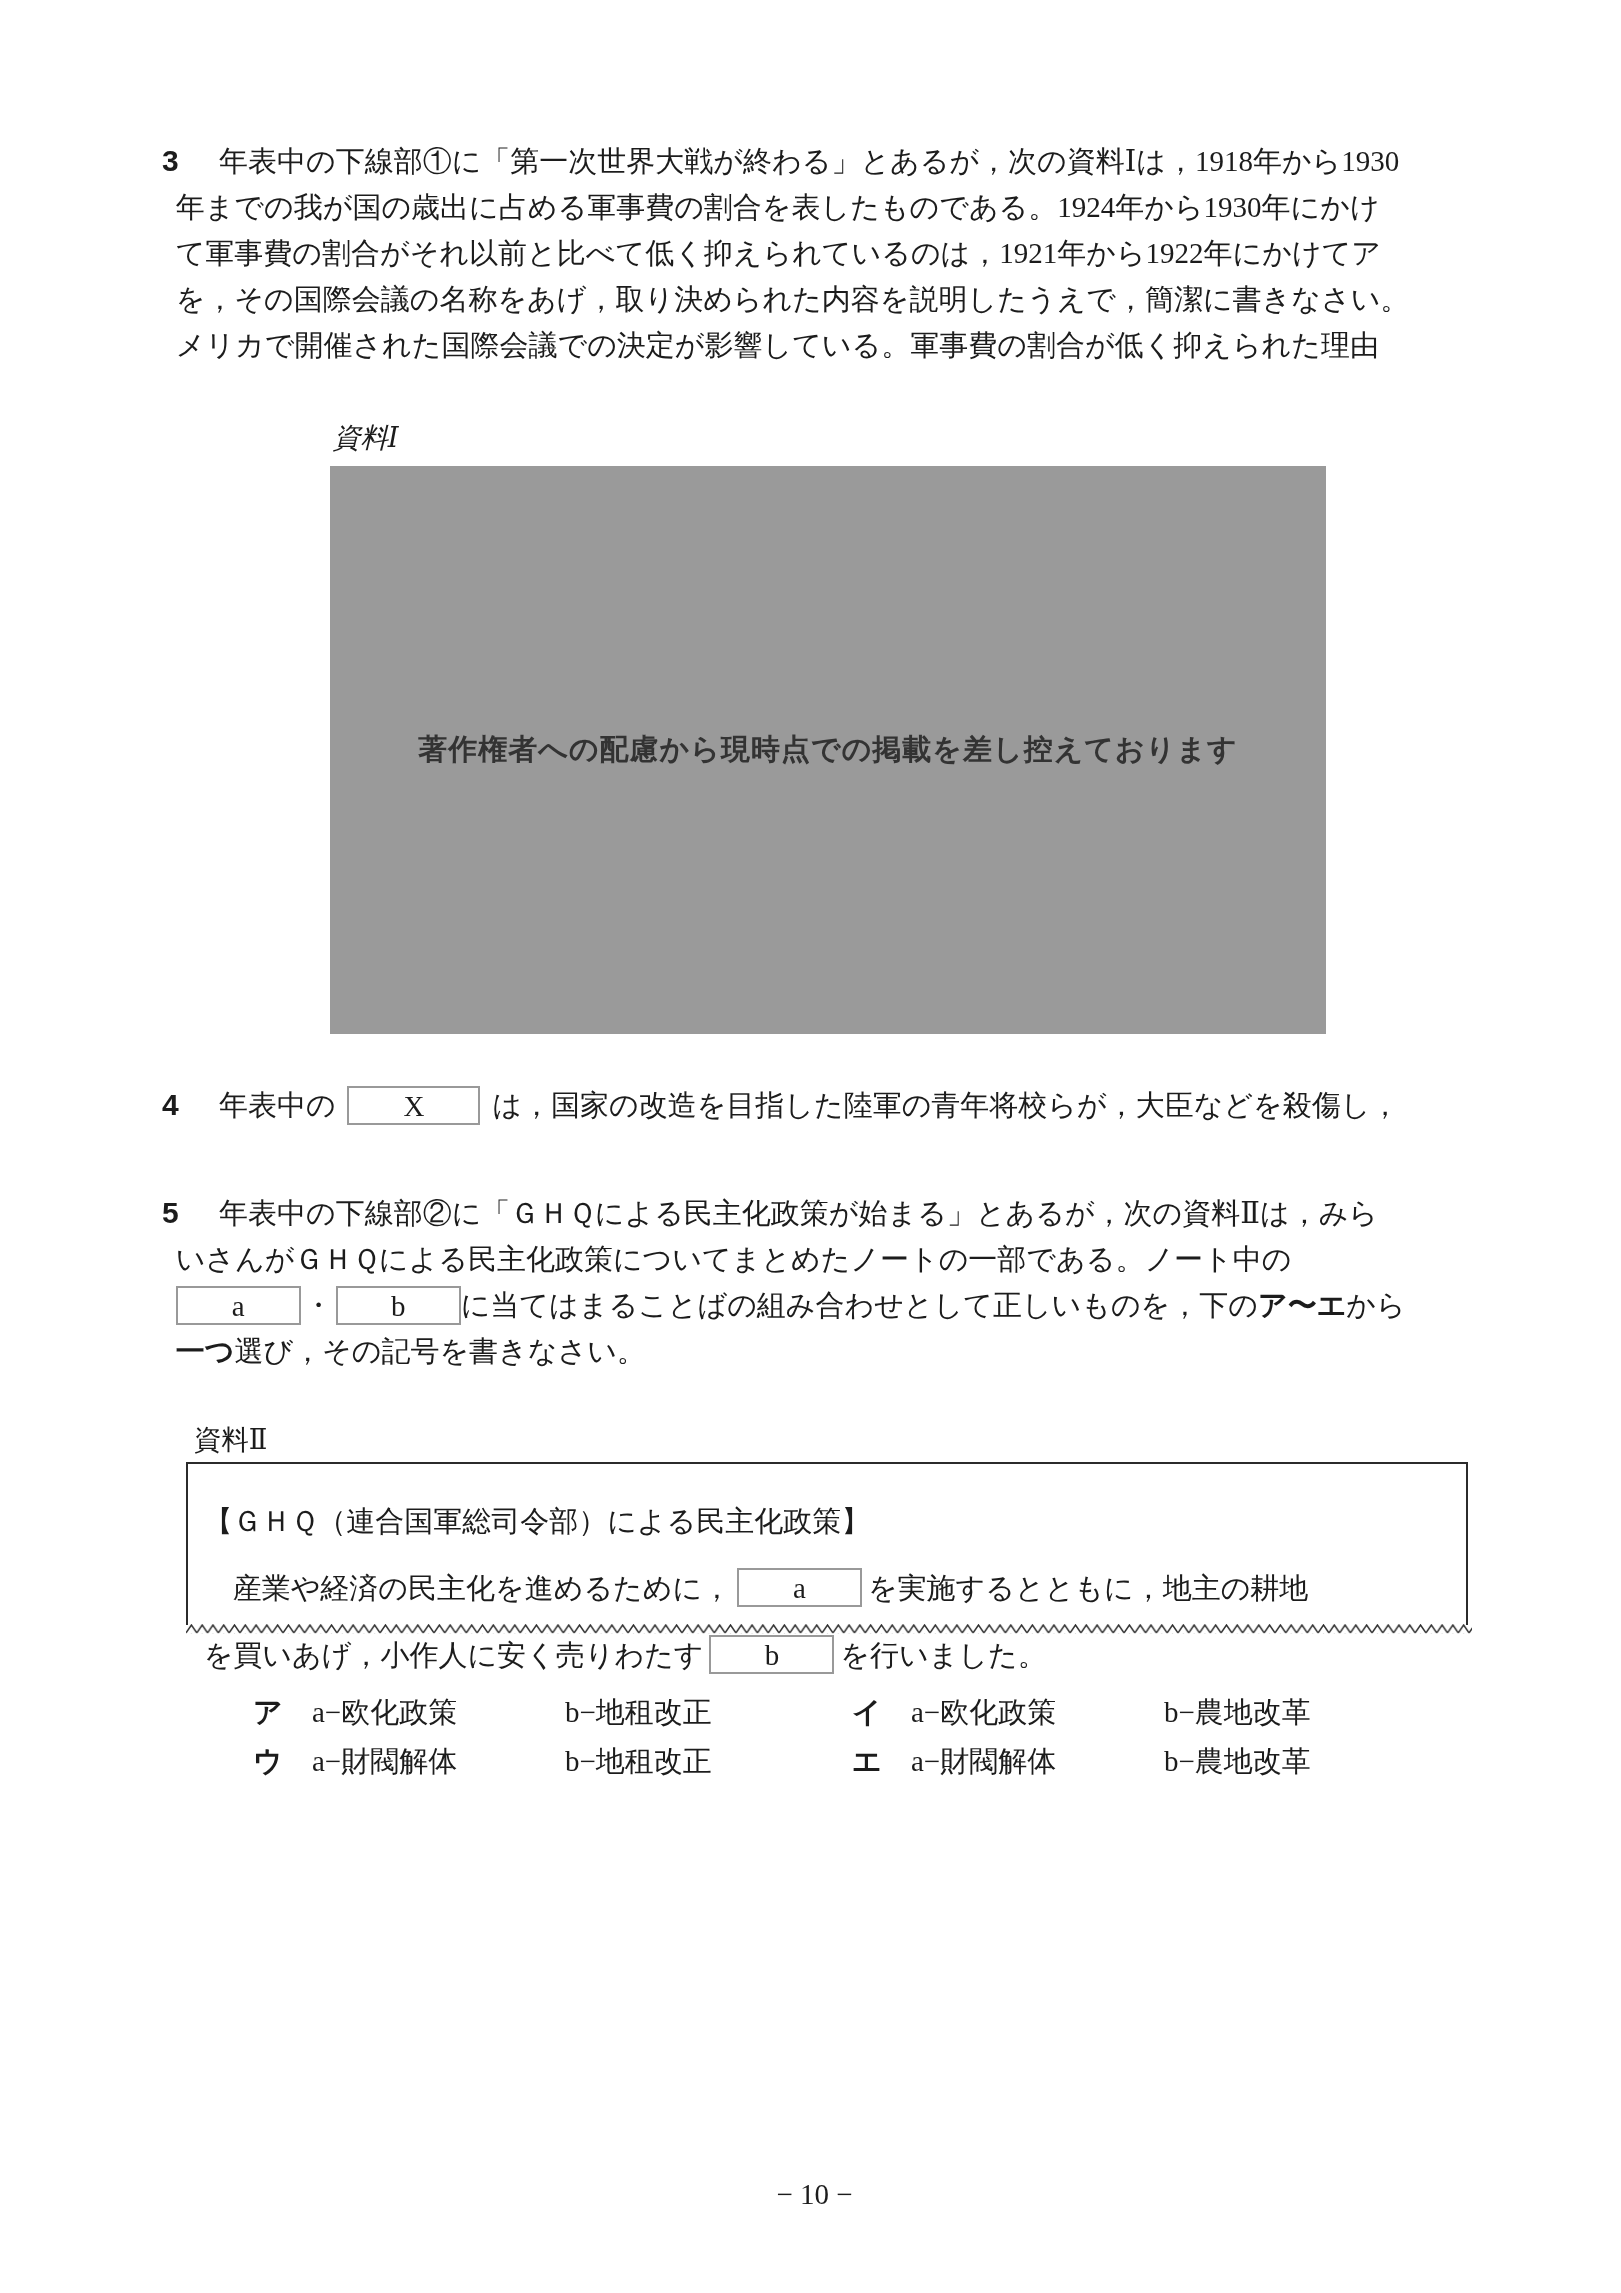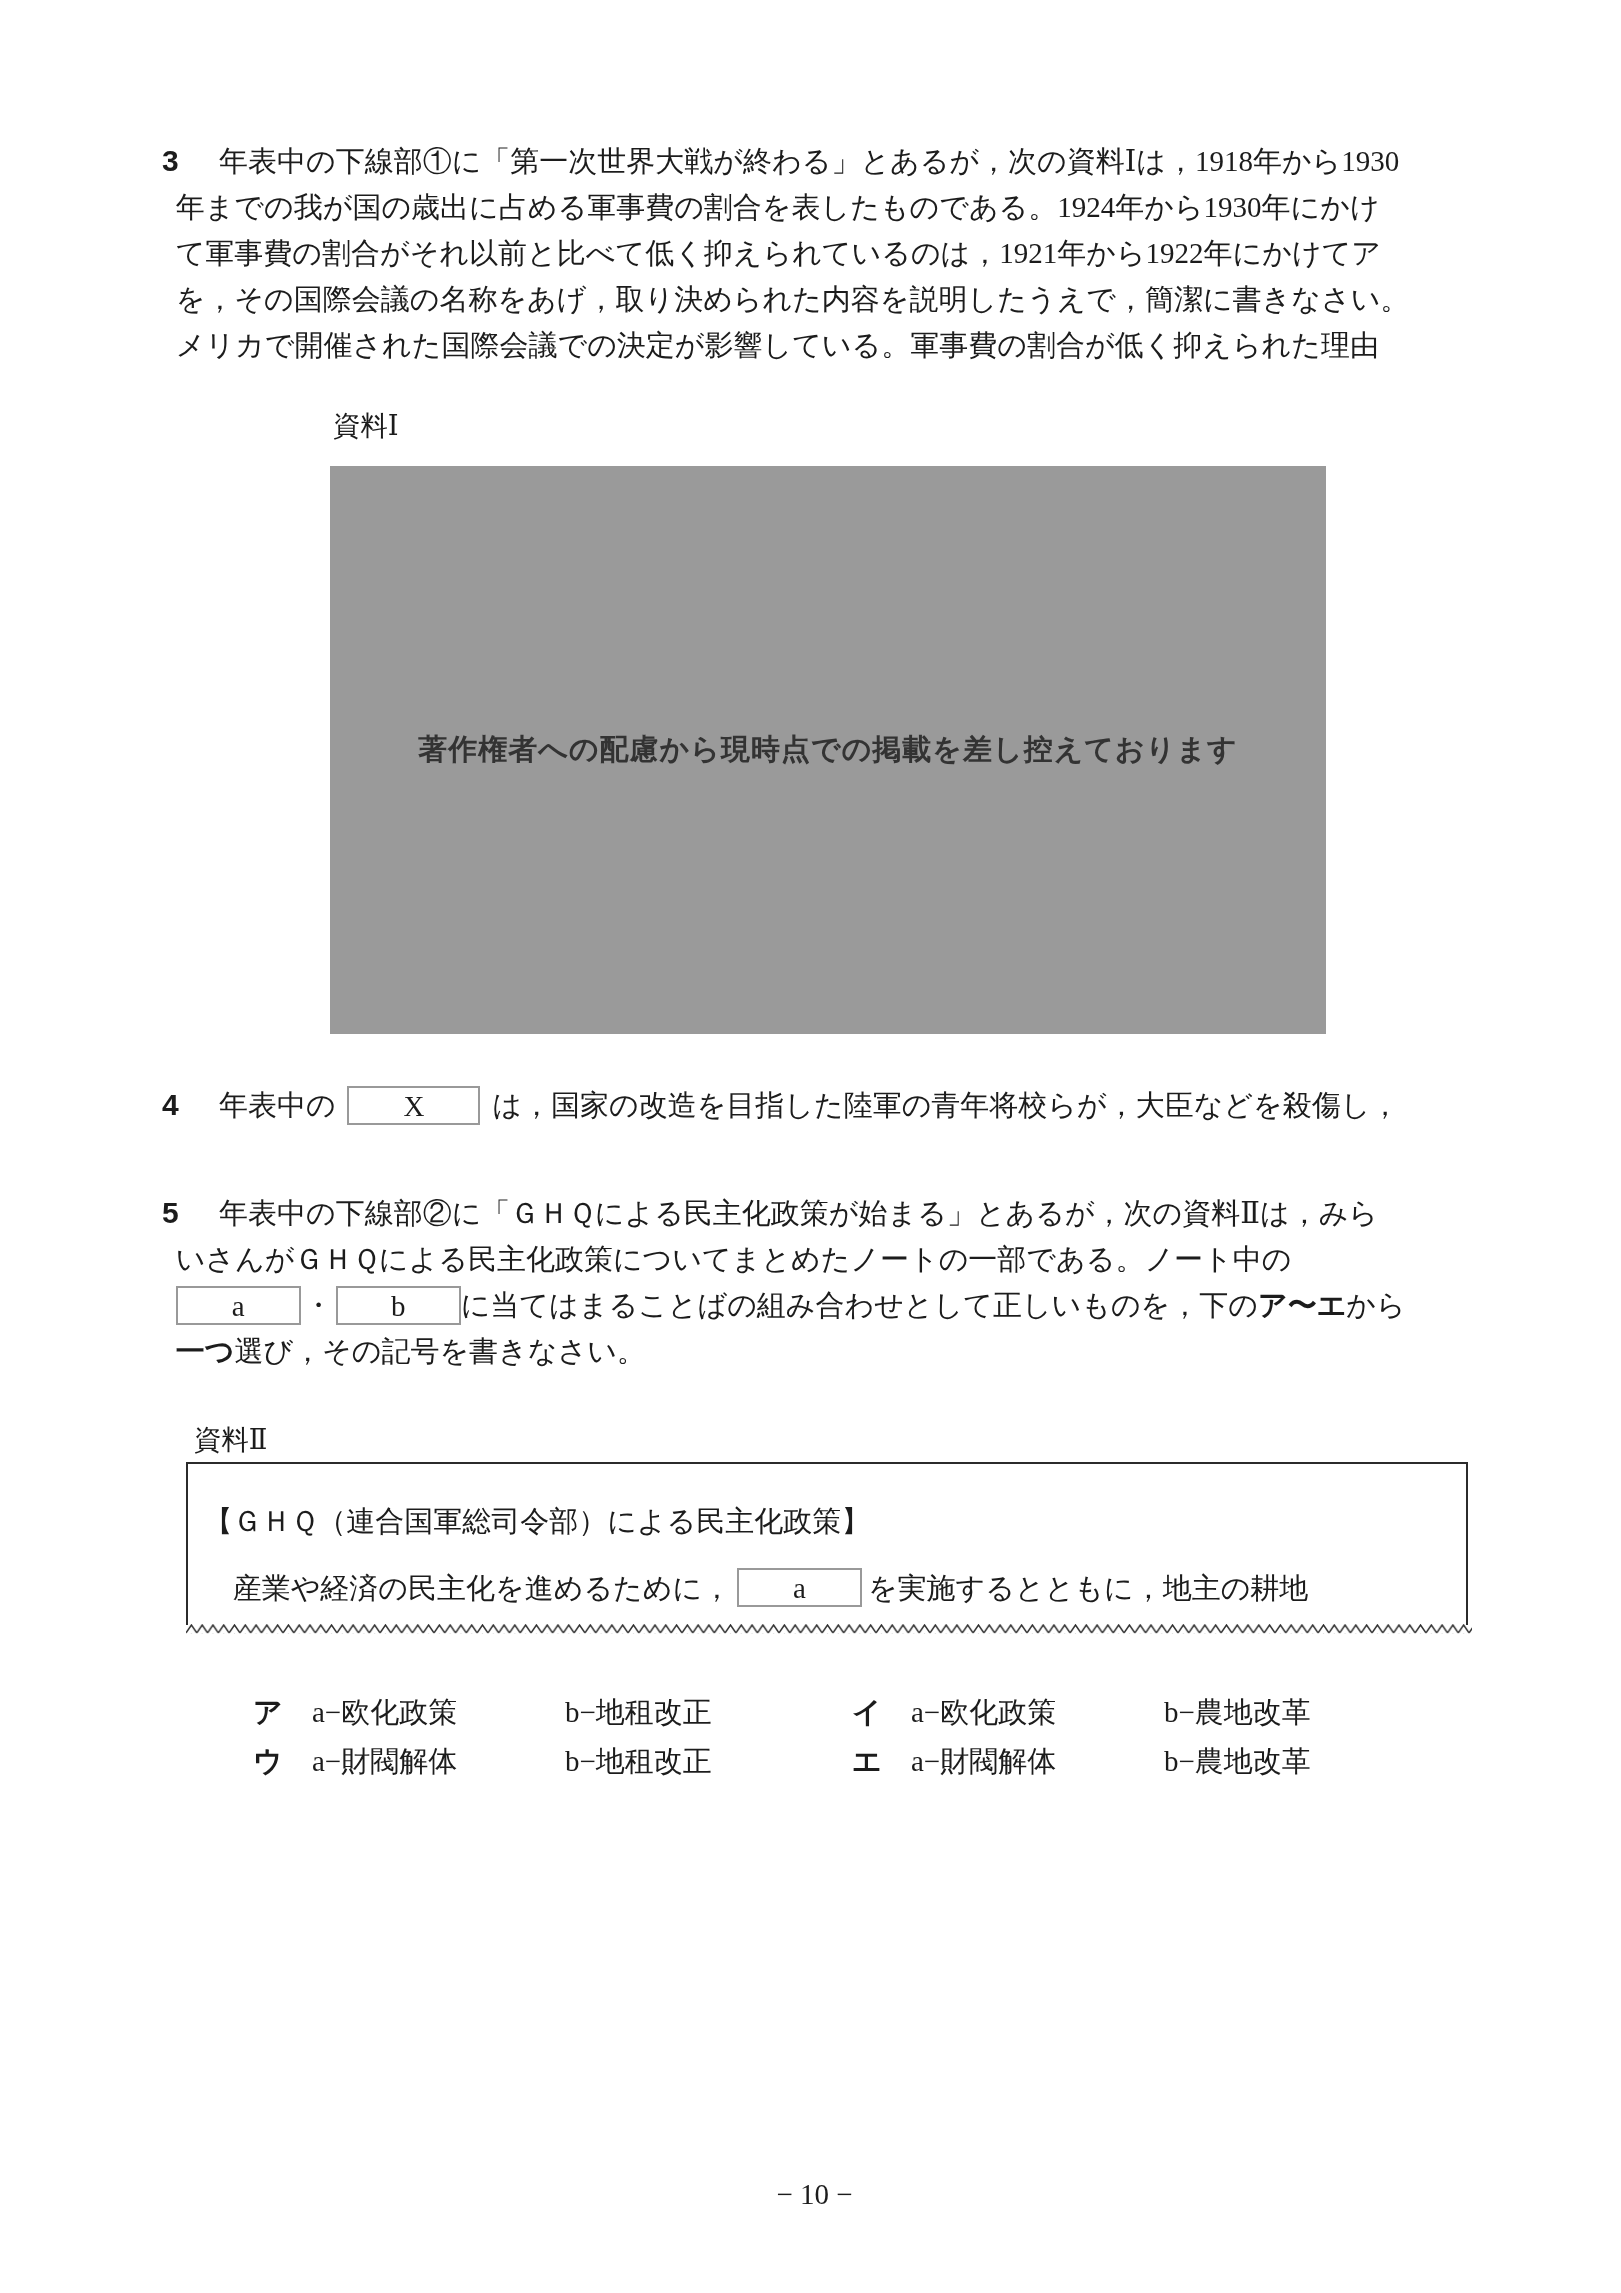--- a/index.html
+++ b/index.html
@@ -94,21 +94,21 @@
   <div class="abs qblock" style="top:138px;">
     <div class="qline">
       <span class="qnum">3</span><span>年表中の下線部①に「第一次世界大戦が終わる」とあるが，次の資料Ⅰは，1918年から1930</span>
     </div>
     <div class="qline cont">年までの我が国の歳出に占める軍事費の割合を表したものである。1924年から1930年にかけ</div>
     <div class="qline cont">て軍事費の割合がそれ以前と比べて低く抑えられているのは，1921年から1922年にかけてア</div>
     <div class="qline cont">を，その国際会議の名称をあげ，取り決められた内容を説明したうえで，簡潔に書きなさい。</div>
     <div class="qline cont">メリカで開催された国際会議での決定が影響している。軍事費の割合が低く抑えられた理由</div>
   </div>
 
-  <div class="abs shiryo-label" style="left:333px;top:410px;">資料Ⅰ</div>
+  <div class="abs shiryo-label" style="left:333px;top:422px;font-style:italic;">資料Ⅰ</div>
 
   <div class="abs gray-box">
     <span class="notice-text">著作権者への配慮から現時点での掲載を差し控えております</span>
   </div>
 
   <div class="abs qblock" style="top:1082px;">
     <div class="qline">
       <span class="qnum">4</span><span>年表中の</span><span class="blank-box box-x">X</span><span>は，国家の改造を目指した陸軍の青年将校らが，大臣などを殺傷し，</span>
     </div>
   </div>
@@ -125,20 +125,23 @@
       <span class="gothic-b">一つ</span><span>選び，その記号を書きなさい。</span>
     </div>
   </div>
 
   <div class="abs shiryo-label" style="left:194px;top:1424px;">資料Ⅱ</div>
 
   <div class="abs note-box">
     <div class="note-line">【ＧＨＱ（連合国軍総司令部）による民主化政策】</div>
     <div class="note-line indent">
       <span>産業や経済の民主化を進めるために，</span><span class="blank-box box-ab">a</span><span>を実施するとともに，地主の耕地</span>
+    </div>
+    <div class="note-line">
+      <span>を買いあげ，小作人に安く売りわたす</span><span class="blank-box box-ab">b</span><span>を行いました。</span>
     </div>
     <svg class="zigzag" width="1286" height="9.8" viewBox="0 0 1312 10" preserveAspectRatio="none">
       <defs>
         <pattern id="zz" width="11" height="10" patternUnits="userSpaceOnUse">
           <path d="M0,9 L5.5,1 L11,9" fill="none" stroke="#2b2b2b" stroke-width="1.5"></path>
         </pattern>
       </defs>
       <rect width="1312" height="10" fill="url(#zz)"></rect>
     </svg>
   </div>

